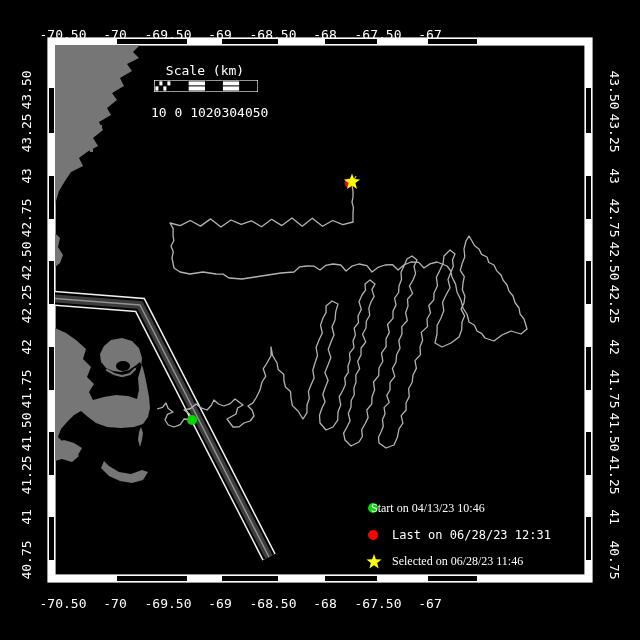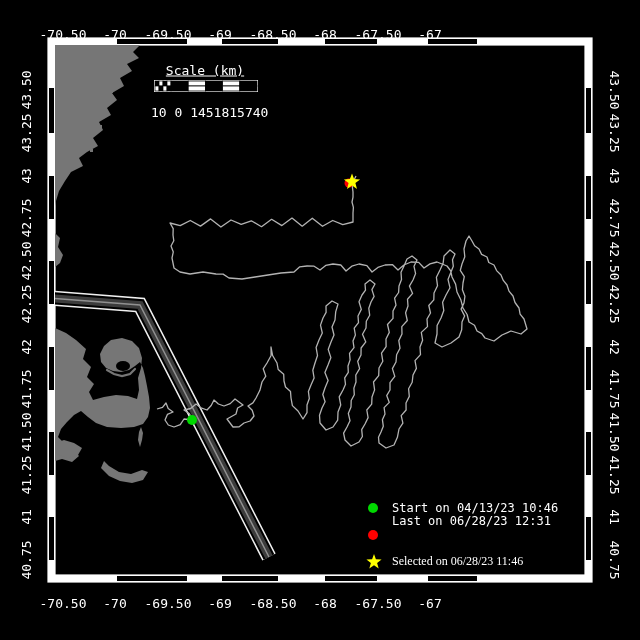--- a/index.html
+++ b/index.html
@@ -3,21 +3,21 @@
 <meta charset="utf-8">
 <style>
   html,body{margin:0;padding:0;background:#000;}
   body{width:640px;height:640px;position:relative;overflow:hidden;
        font-family:"DejaVu Sans Mono","Liberation Mono",monospace;color:#fff;}
   svg{position:absolute;left:0;top:0;}
   .axlab{position:absolute;font-size:13px;white-space:nowrap;color:#fff;
          transform:translate(-50%,-50%);}
   .axlab.rotl{transform:translate(-50%,-50%) rotate(-90deg);}
   .axlab.rotr{transform:translate(-50%,-50%) rotate(90deg);}
-  .sbtitle{position:absolute;font-size:13px;transform:translate(-50%,-50%);white-space:nowrap;text-decoration:underline;}
+  .sbtitle{position:absolute;font-size:13px;transform:translate(-50%,-50%);white-space:nowrap;}
   .sbticks{position:absolute;font-size:13px;transform:translateY(-50%);white-space:nowrap;letter-spacing:0;}
   .leglab{position:absolute;font-size:12px;transform:translateY(-50%);white-space:nowrap;}
 </style>
 </head>
 <body>
 
 <svg id="map-svg" width="640" height="640" viewBox="0 0 640 640">
     <rect x="0" y="0" width="640" height="640" fill="#000000"></rect>
     <g>
       <rect x="48" y="38" width="544" height="7" fill="#ffffff"></rect>
@@ -149,19 +149,19 @@
     <div class="axlab rotr" style="left: 614px; top: 304px;">42.25</div>
     <div class="axlab rotr" style="left: 614px; top: 347px;">42</div>
     <div class="axlab rotr" style="left: 614px; top: 389px;">41.75</div>
     <div class="axlab rotr" style="left: 614px; top: 432px;">41.50</div>
     <div class="axlab rotr" style="left: 614px; top: 475px;">41.25</div>
     <div class="axlab rotr" style="left: 614px; top: 517px;">41</div>
     <div class="axlab rotr" style="left: 614px; top: 560px;">40.75</div>
   </div>
 
 <div class="sbtitle" id="scale-title" style="left: 205px; top: 70px;">Scale (km)</div>
-<div class="sbticks" id="scale-ticks" style="left: 151px; top: 112px;">10 0 1451815740</div>
+<div class="sbticks" id="scale-ticks" style="left: 151px; top: 112px;">10 0 1020304050</div>
 
 <div id="legend">
-    <div class="leglab" style="left: 392px; top: 508px;">Start on 04/13/23 10:46</div>
-    <div class="leglab" style="left: 392px; top: 521px;">Last on 06/28/23 12:31</div>
+    <div class="leglab" style="left: 371px; top: 508px; font-family: Liberation Serif, serif;">Start on 04/13/23 10:46</div>
+    <div class="leglab" style="left: 392px; top: 535px;">Last on 06/28/23 12:31</div>
     <div class="leglab" style="left: 392px; top: 561px; font-family: Liberation Serif, serif;">Selected on 06/28/23 11:46</div>
   </div>
 
 </body></html>

